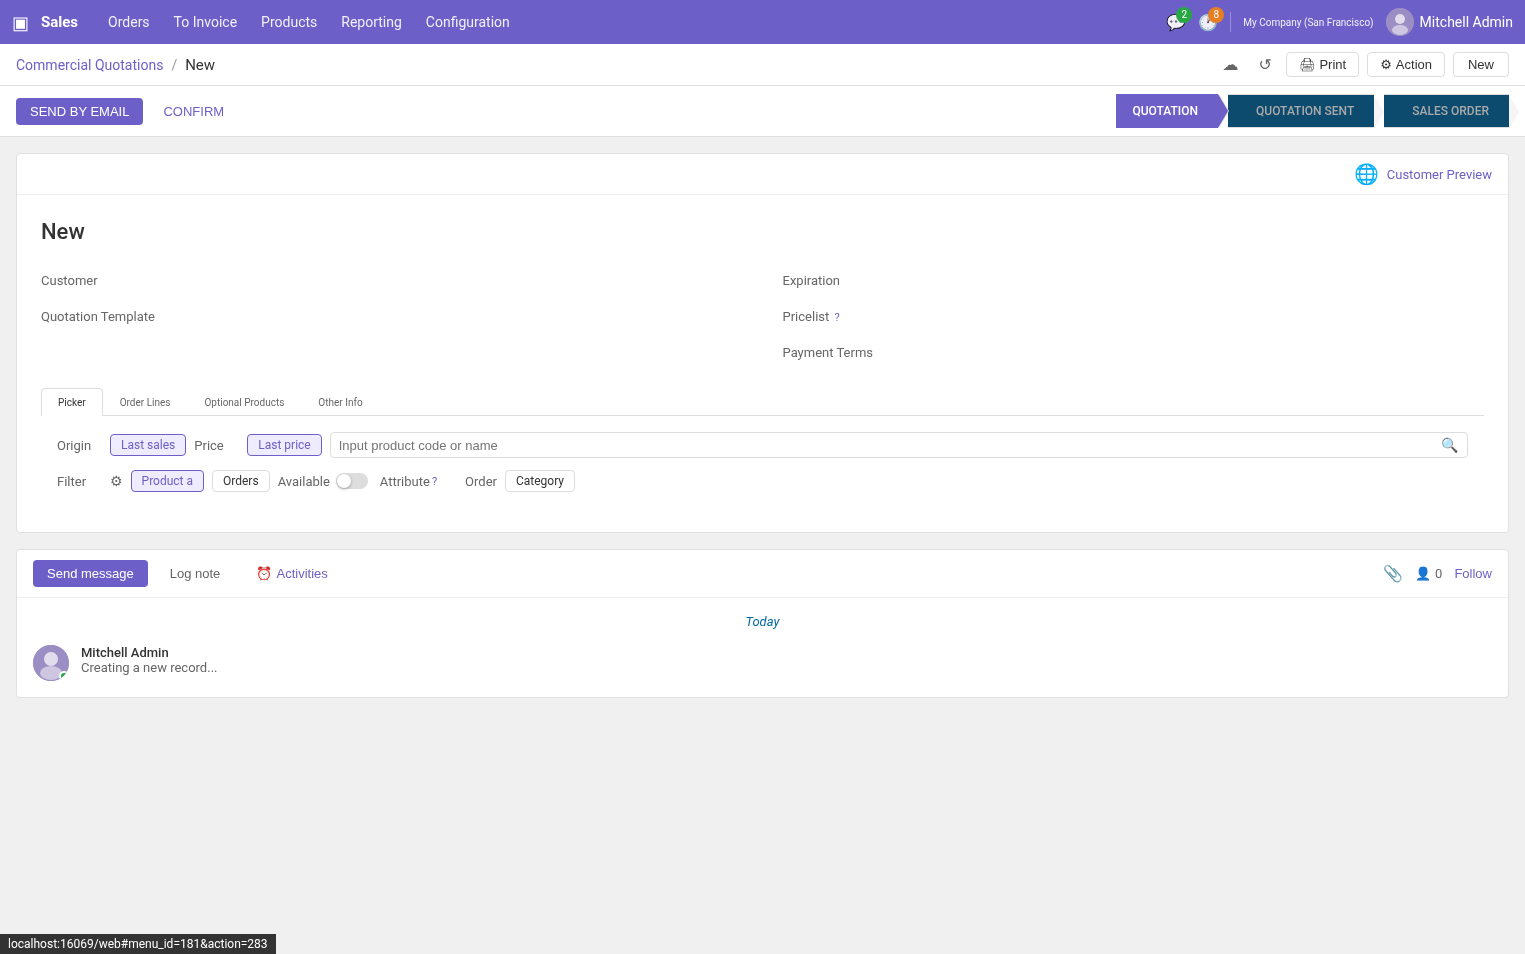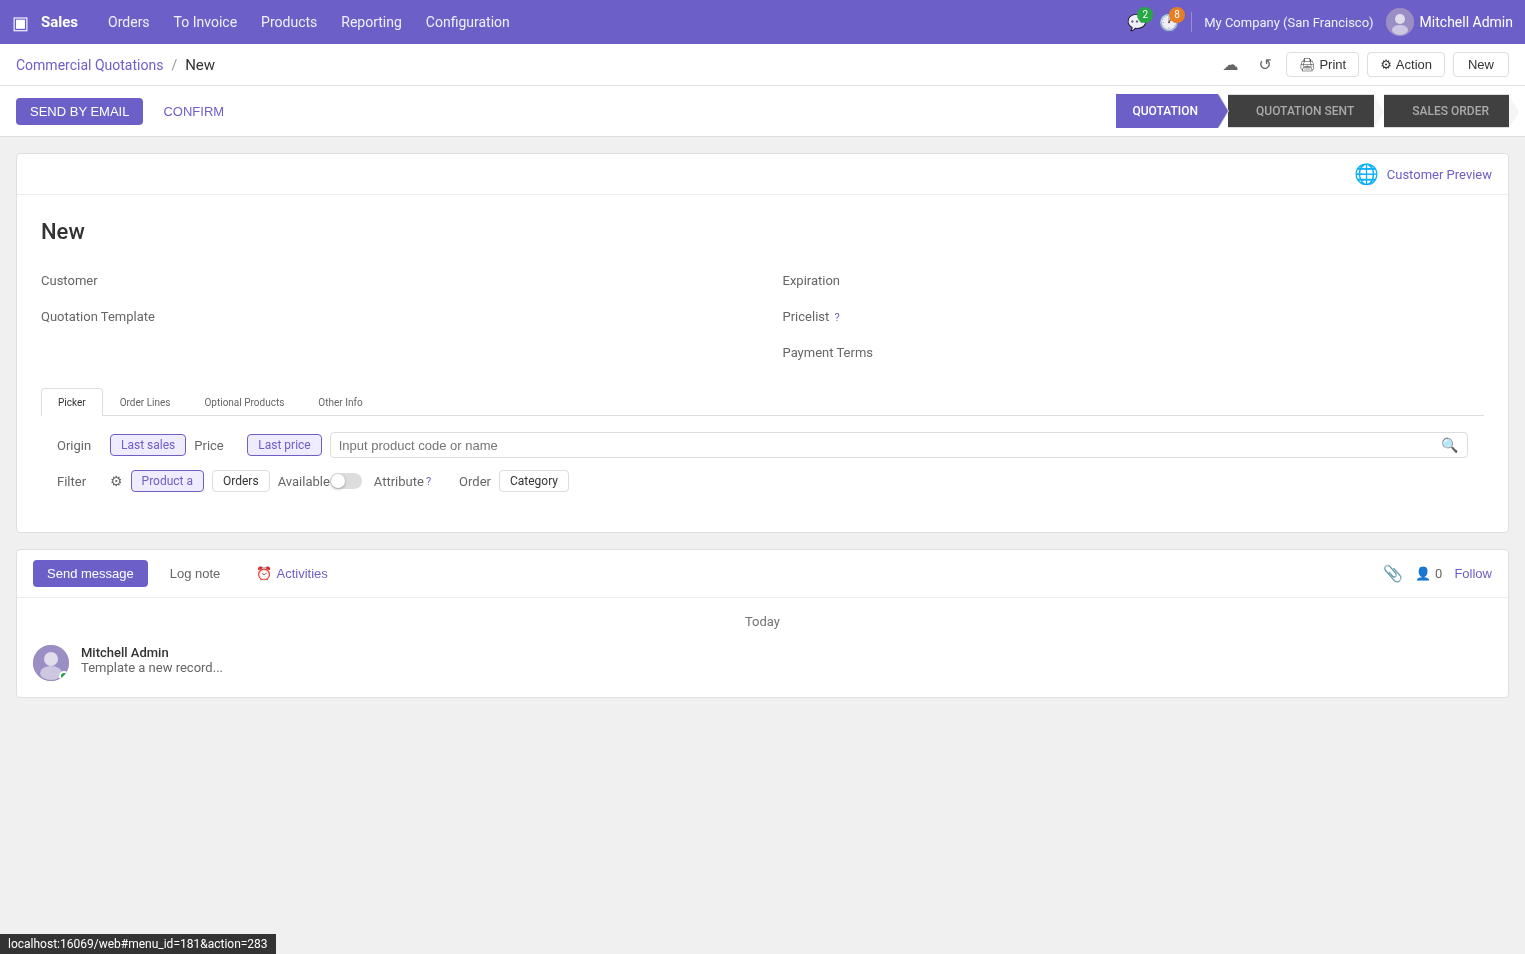--- a/index.html
+++ b/index.html
@@ -15,21 +15,21 @@
       height: 44px;
     }
     .top-nav .apps-icon { margin-right: 12px; cursor: pointer; font-size: 18px; }
     .top-nav .app-name { font-weight: bold; margin-right: 20px; font-size: 15px; }
     .top-nav .nav-items { display: flex; gap: 4px; flex: 1; }
     .top-nav .nav-item { padding: 4px 10px; cursor: pointer; border-radius: 4px; font-size: 14px; color: rgba(255,255,255,0.9); }
     .top-nav .nav-right { display: flex; align-items: center; gap: 12px; margin-left: auto; }
     .top-nav .icon-badge { position: relative; display: inline-flex; align-items: center; cursor: pointer; }
     .top-nav .badge { background: #28a745; color: white; border-radius: 50%; font-size: 10px; width: 16px; height: 16px; display: flex; align-items: center; justify-content: center; position: absolute; top: -6px; right: -6px; }
     .top-nav .badge-orange { background: #e67e22; }
-    .top-nav .company-name { font-size: 13px; color: rgba(255,255,255,0.9); }
+    .top-nav .company-name { font-size: 10px; color: rgba(255,255,255,0.9); }
     .top-nav .user-info { display: flex; align-items: center; gap: 6px; cursor: pointer; }
     .top-nav .user-avatar { width: 28px; height: 28px; border-radius: 50%; background: #9b8ec4; display: flex; align-items: center; justify-content: center; overflow: hidden; }
 
     
     .breadcrumb-bar {
       background: white;
       padding: 8px 16px;
       display: flex;
       align-items: center;
       border-bottom: 1px solid #e0e0e0;
@@ -98,21 +98,21 @@
     .picker-content { padding: 16px; }
     .picker-row { display: flex; align-items: center; gap: 8px; margin-bottom: 12px; flex-wrap: wrap; }
     .picker-label { font-size: 13px; color: #666; min-width: 45px; }
     .picker-chip { background: white; border: 1px solid #ddd; border-radius: 4px; padding: 3px 10px; font-size: 12px; cursor: pointer; color: #333; }
     .picker-chip.selected { background: #f0ecff; border-color: #6c5fc7; color: #6c5fc7; }
     .search-input-area { display: flex; align-items: center; flex: 1; border: 1px solid #ddd; border-radius: 4px; padding: 4px 8px; min-width: 200px; }
     .search-input-area input { border: none; outline: none; flex: 1; font-size: 13px; }
     .search-icon { color: #999; font-size: 14px; }
     .filter-row { display: flex; align-items: center; gap: 8px; flex-wrap: wrap; }
     .gear-icon { color: #666; cursor: pointer; font-size: 14px; }
-    .available-toggle { display: flex; align-items: center; }
+    .available-toggle { display: flex; align-items: center; gap: 6px; }
     .toggle-switch { width: 32px; height: 16px; background: #ddd; border-radius: 8px; position: relative; cursor: pointer; }
     .toggle-knob { width: 14px; height: 14px; background: white; border-radius: 50%; position: absolute; top: 1px; left: 1px; transition: left 0.2s; box-shadow: 0 1px 3px rgba(0,0,0,0.3); }
     .order-section { display: flex; align-items: center; gap: 8px; margin-left: 20px; }
 
     
     .message-section {
       background: white;
       margin-top: 16px;
       border: 1px solid #e0e0e0;
       border-radius: 4px;
@@ -127,21 +127,21 @@
     .msg-btn { padding: 6px 14px; border-radius: 4px; cursor: pointer; font-size: 13px; }
     .msg-btn.primary { background: #6c5fc7; color: white; border: none; }
     .msg-btn.secondary { background: none; border: none; color: #666; }
     .msg-btn.activities { background: none; border: none; color: #6c5fc7; display: flex; align-items: center; gap: 4px; }
     .message-right { margin-left: auto; display: flex; align-items: center; gap: 12px; }
     .msg-icon-btn { background: none; border: none; cursor: pointer; color: #666; font-size: 16px; }
     .followers-count { font-size: 13px; color: #666; display: flex; align-items: center; gap: 4px; }
     .follow-btn { background: none; border: none; color: #6c5fc7; cursor: pointer; font-size: 13px; }
 
     .timeline-section { padding: 16px; }
-    .timeline-date { text-align: center; color: #737373; font-size: 13px; margin-bottom: 16px; }
+    .timeline-date { text-align: center; color: #0369a1; font-size: 13px; margin-bottom: 16px; font-style: italic; }
     .timeline-item { display: flex; gap: 12px; align-items: flex-start; }
     .timeline-avatar { width: 36px; height: 36px; border-radius: 50%; background: #9b8ec4; overflow: hidden; flex-shrink: 0; position: relative; }
     .timeline-avatar .status-dot { width: 10px; height: 10px; background: #28a745; border-radius: 50%; position: absolute; bottom: 0; right: 0; border: 2px solid white; }
     .timeline-content { flex: 1; }
     .timeline-author { font-size: 13px; font-weight: 500; color: #333; }
     .timeline-text { font-size: 13px; color: #666; }
 
     
     .url-bar {
       position: fixed;
@@ -162,21 +162,21 @@
       align-items: center;
       position: relative;
       padding: 0 20px 0 28px;
       font-size: 12px;
       font-weight: 500;
       cursor: pointer;
       height: 34px;
     }
     .arrow-step:first-child { padding-left: 16px; }
     .arrow-step.active { background: #6c5fc7; color: #ffffff; text-align: center; }
-    .arrow-step.inactive { background: #404040; color: #aaa; border-top: 1px solid #ddd; border-bottom: 1px solid #ddd; justify-content: center; }
+    .arrow-step.inactive { background: #0c4a6e; color: #aaa; border-top: 1px solid #ddd; border-bottom: 1px solid #ddd; justify-content: center; }
     .arrow-step.inactive:not(:first-child) { border-left: none; }
     
     .arrow-step::after {
       content: '';
       position: absolute;
       right: -10px;
       top: 0;
       bottom: 0;
       width: 0;
       height: 0;
@@ -381,20 +381,20 @@
         <div class="timeline-avatar">
           <svg width="36" height="36" viewBox="0 0 36 36">
               <circle cx="18" cy="18" r="18" fill="#9b8ec4"></circle>
               <circle cx="18" cy="14" r="7" fill="rgba(255,255,255,0.7)"></circle>
               <ellipse cx="18" cy="28" rx="11" ry="7" fill="rgba(255,255,255,0.5)"></ellipse>
             </svg>
           <div class="status-dot"></div>
         </div>
         <div class="timeline-content">
           <div class="timeline-author">Mitchell Admin</div>
-          <div class="timeline-text">Template a new record...</div>
+          <div class="timeline-text">Creating a new record...</div>
         </div>
       </div>
     </div>
   </div>
 </div>
 
 <div class="url-bar">localhost:16069/web#menu_id=181&amp;action=283</div>
 
 </body></html>

